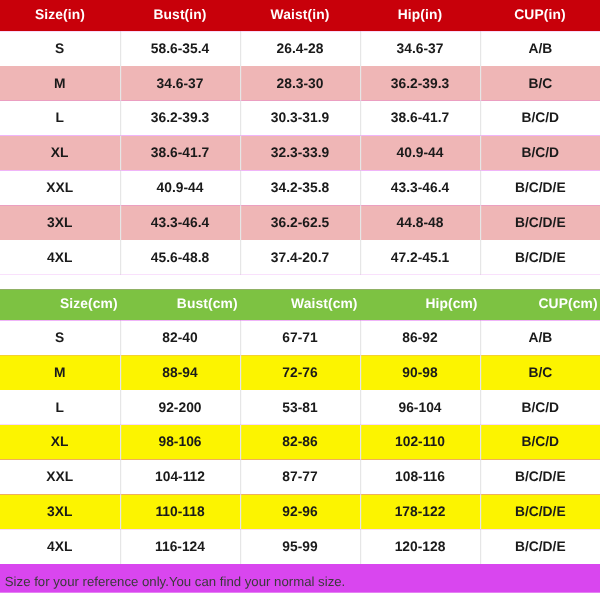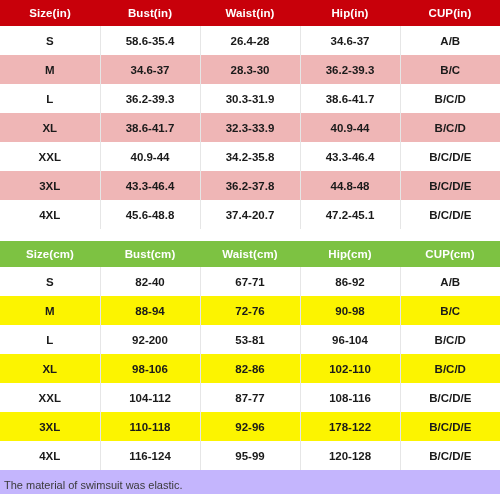--- a/index.html
+++ b/index.html
@@ -10,21 +10,21 @@
     width: 500px;
     height: 494px;
     background: #ffffff;
     font-family: "Liberation Sans", sans-serif;
     overflow: hidden;
   }
   .sheet {
     width: 500px;
     height: 494px;
     position: relative;
-    background: #c4b5fd;
+    background: #d946ef;
     box-sizing: border-box;
   }
   table.size-table {
     width: 500px;
     border-collapse: collapse;
     table-layout: fixed;
     border: 0;
   }
   table.size-table col {
     width: 100px;
@@ -55,20 +55,21 @@
     font-size: 11.5px;
     font-weight: bold;
     letter-spacing: 0.1px;
     height: 26px;
   }
   thead.hdr-red th {
     background: #c8000a;
   }
   thead.hdr-green th {
     background: #7dc242;
+    text-align: right;
   }
   
   tr.band-pink td {
     background: #efb6b6;
     border-left-color: #efb6b6;
   }
   tr.band-yellow td {
     background: #fcf400;
     border-left-color: #fcf400;
   }
@@ -145,21 +146,21 @@
       <tr class="band-plain">
         <td>XXL</td>
         <td>40.9-44</td>
         <td>34.2-35.8</td>
         <td>43.3-46.4</td>
         <td>B/C/D/E</td>
       </tr>
       <tr class="band-pink">
         <td>3XL</td>
         <td>43.3-46.4</td>
-        <td>36.2-37.8</td>
+        <td>36.2-62.5</td>
         <td>44.8-48</td>
         <td>B/C/D/E</td>
       </tr>
       <tr class="band-plain">
         <td>4XL</td>
         <td>45.6-48.8</td>
         <td>37.4-20.7</td>
         <td>47.2-45.1</td>
         <td>B/C/D/E</td>
       </tr>
@@ -232,16 +233,17 @@
         <td>4XL</td>
         <td>116-124</td>
         <td>95-99</td>
         <td>120-128</td>
         <td>B/C/D/E</td>
       </tr>
     </tbody>
   </table>
 
   <div class="footnotes">
+    <span class="line">Size for your reference only.You can find your normal size.</span>
     <span class="line">The material of swimsuit was elastic.</span>
   </div>
 
 </div>
 
 </body></html>

